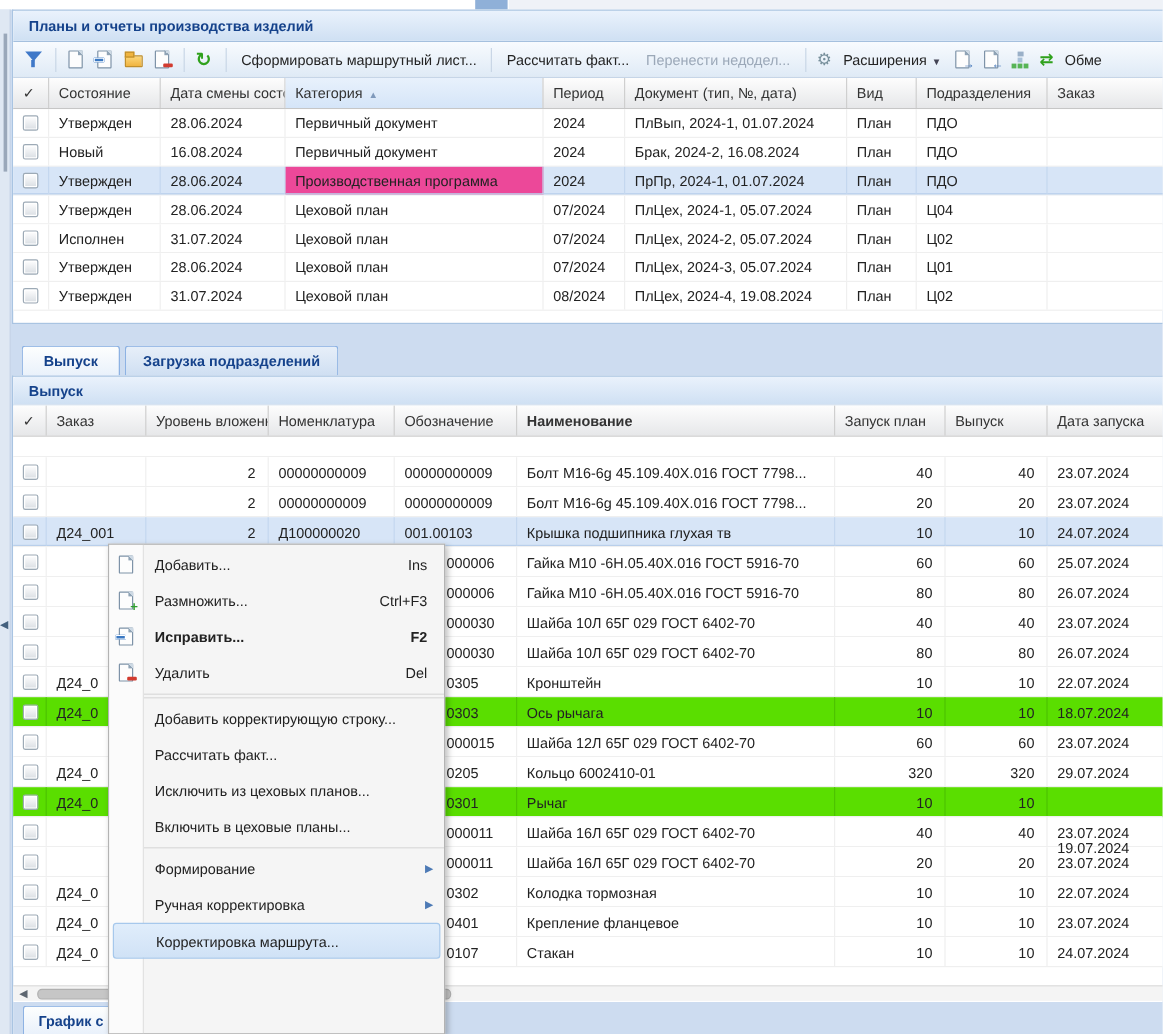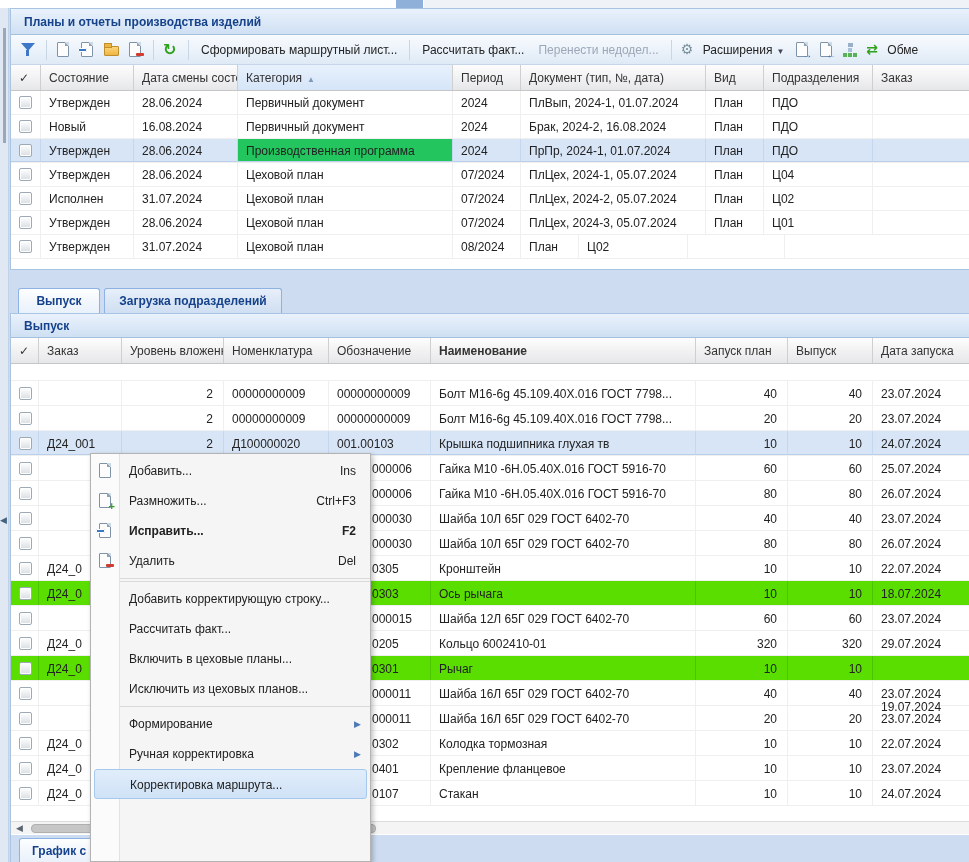--- a/index.html
+++ b/index.html
@@ -56,21 +56,21 @@
 
   
   .hrow { display:flex; height:26px; background:linear-gradient(#fdfdfd,#e6e7e9); border-bottom:1px solid #c6c6c6; }
   .hrow .c { border-right:1px solid #cfcfcf; color:#333; padding-top:6px; cursor:pointer; }
   .hrow .c.sorted { background:linear-gradient(#e8f1fc,#d5e5f8); }
   .sort-arrow { font-size:8px; color:#7f99bb; margin-left:5px; }
   .trow { display:flex; height:24px; background:#fff; border-bottom:1px solid #efefef; cursor:default; }
   .trow .c { border-right:1px solid #efefef; padding-top:5px; }
   .trow.selected { background:#d7e5f7; }
   .trow.selected .c { border-right-color:#c4d7ef; border-bottom:1px solid #b9cfeb; }
-  .trow.selected .c.sorted-col { background:#22c55e; }
+  .trow.selected .c.sorted-col { background:#ec4899; }
   .trow.green { background:#5ade00; }
   .trow.green .c { border-right-color:#4cc400; }
   .c { flex:none; padding-left:8px; white-space:nowrap; overflow:hidden; height:100%; }
   .c.num { text-align:right; padding-right:10px; padding-left:0; }
   .c.frag { padding-left:43px; }
   .cbx { display:inline-block; width:13px; height:13px; border:1px solid #9daab6; border-radius:2px;
          background:linear-gradient(#ffffff,#d9dee3); box-shadow:inset 0 0 0 1px #fff; margin:0 0 0 8px; cursor:pointer; }
   .hcheck { font-weight:bold; color:#555; }
 
   
@@ -245,20 +245,21 @@
           <span class="c" style="width: 58px;">План</span>
           <span class="c" style="width: 109px;">Ц01</span>
           <span class="c" style="width: 97px;"></span>
         </div>
         <div class="trow">
           <span class="c" style="width: 30px; padding-left: 0px; padding-top: 5px;"><span class="cbx"></span></span>
           <span class="c" style="width: 93px;">Утвержден</span>
           <span class="c" style="width: 104px;">31.07.2024</span>
           <span class="c sorted-col" style="width: 215px;">Цеховой план</span>
           <span class="c" style="width: 68px;">08/2024</span>
+          <span class="c" style="width: 185px;">ПлЦех, 2024-4, 19.08.2024</span>
           <span class="c" style="width: 58px;">План</span>
           <span class="c" style="width: 109px;">Ц02</span>
           <span class="c" style="width: 97px;"></span>
         </div>
       </div>
   </div>
 
   <div style="position:absolute; left:10px; top:288px; width:959px; height:25px;">
     <div class="tab active" style="left:8px; width:82px;">Выпуск</div>
     <div class="tab inactive" style="left:94px; width:178px;">Загрузка подразделений</div>
@@ -490,22 +491,22 @@
         <div class="mi b"><span class="mic">
             <span class="i-doc edit"></span>
           </span><span class="lbl">Исправить...</span><span class="sc">F2</span></div>
         <div class="mi"><span class="mic">
             <span class="i-doc del"></span>
           </span><span class="lbl">Удалить</span><span class="sc">Del</span></div>
         <div class="msep"></div>
         <div class="msep"></div>
         <div class="mi"><span class="lbl">Добавить корректирующую строку...</span></div>
         <div class="mi"><span class="lbl">Рассчитать факт...</span></div>
+        <div class="mi"><span class="lbl">Исключить из цеховых планов...</span></div>
         <div class="mi"><span class="lbl">Включить в цеховые планы...</span></div>
-        <div class="mi"><span class="lbl">Исключить из цеховых планов...</span></div>
         <div class="msep"></div>
         <div class="mi"><span class="lbl">Формирование</span><span class="sub">▶</span></div>
         <div class="mi"><span class="lbl">Ручная корректировка</span><span class="sub">▶</span></div>
         <div class="mi hov"><span class="lbl">Корректировка маршрута...</span></div>
       </div>
   </div>
 
 </div>
 
 </body></html>

